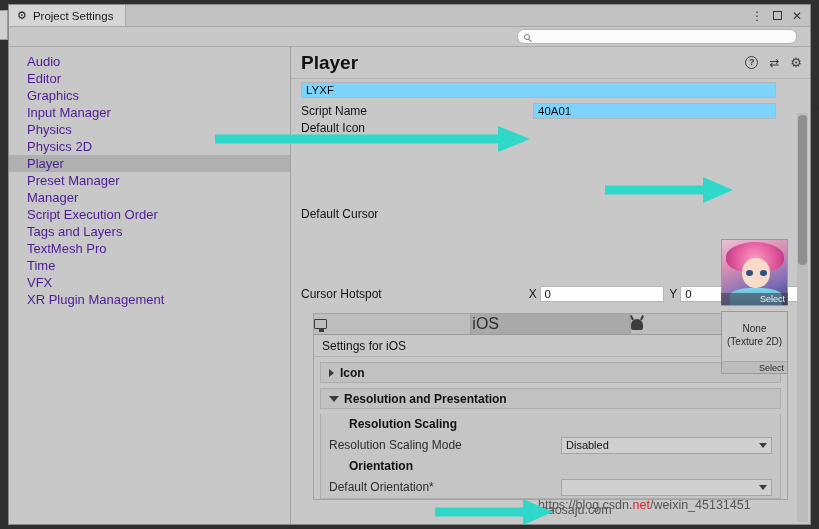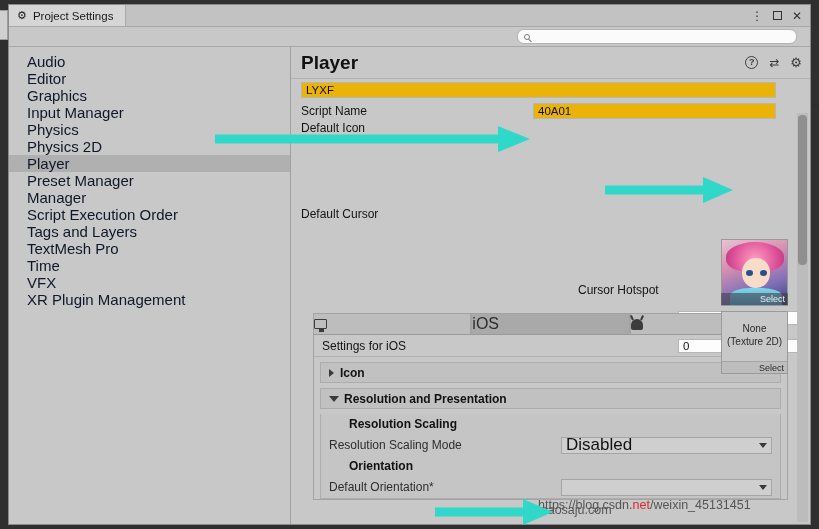--- a/index.html
+++ b/index.html
@@ -85,22 +85,22 @@
   .tree {
     width: 282px;
     background: #c8c8c8;
     border-right: 1px solid #a0a0a0;
     padding-top: 6px;
   }
   .tree-item {
     height: 17px;
     line-height: 17px;
     padding-left: 18px;
-    font-size: 15px;
-    color: #0f172a;
+    font-size: 13px;
+    color: #4c1d95;
     white-space: nowrap;
   }
   .tree-item.selected {
     background: #b0b0b0;
   }
   
   .pane {
     flex: 1;
     background: #c8c8c8;
     position: relative;
@@ -136,21 +136,21 @@
     height: 21px;
     padding-left: 10px;
     font-size: 12px;
   }
   .lbl { width: 232px; color: #141414; }
   .lbl.link { color: #2a5db0; }
   .input {
     flex: 1;
     margin-right: 34px;
     height: 16px;
-    background: #eab308;
+    background: #7dd3fc;
     border: 1px solid #b6b6b6;
     font-size: 11.5px;
     color: #101010;
     padding: 0 4px;
     line-height: 14px;
     display: flex; align-items: center;
   }
   .input.focused { border: 1px solid #2a5db0; }
 
   .iconrow {
@@ -218,22 +218,22 @@
   }
   .cursorbox .selbar {
     position: absolute; left:0; bottom:0;
     width: 100%; height: 12px;
     background: #bdbdbd;
     border-top: 1px solid #a6a6a6;
     font-size: 9px; text-align: right; padding-right: 3px;
     line-height: 12px; color: #2b2b2b;
   }
   .hotspotrow {
-    display: flex; align-items: flex-end;
-    height: 22px; padding-left: 10px; font-size: 12px; flex-direction: column;
+    display: flex; align-items: center;
+    height: 22px; padding-left: 10px; font-size: 12px;
   }
   .axis { width: 11px; color: #141414; }
   .numinput {
     width: 127px; height: 16px;
     background: #fdfdfd; border: 1px solid #b6b6b6;
     font-size: 11.5px; color: #101010; padding: 0 4px;
     display: flex; align-items: center;
     margin-right: 5px;
   }
   
@@ -322,21 +322,21 @@
   }
   .sub-row {
     display: flex; align-items: center;
     height: 22px; padding-left: 8px; font-size: 12px;
   }
   .sub-lbl { width: 232px; color: #2e2e2e; }
   .dropdown {
     flex: 1; margin-right: 8px; height: 17px;
     background: #cfcfcf; border: 1px solid #a5a5a5;
     display: flex; align-items: center;
-    padding: 0 4px; font-size: 17px; color: #121212;
+    padding: 0 4px; font-size: 11px; color: #121212;
     position: relative;
   }
   .dd-arrow {
     margin-left: auto;
     width: 0; height: 0;
     border-left: 4px solid transparent;
     border-right: 4px solid transparent;
     border-top: 5px solid #3a3a3a;
   }
   

